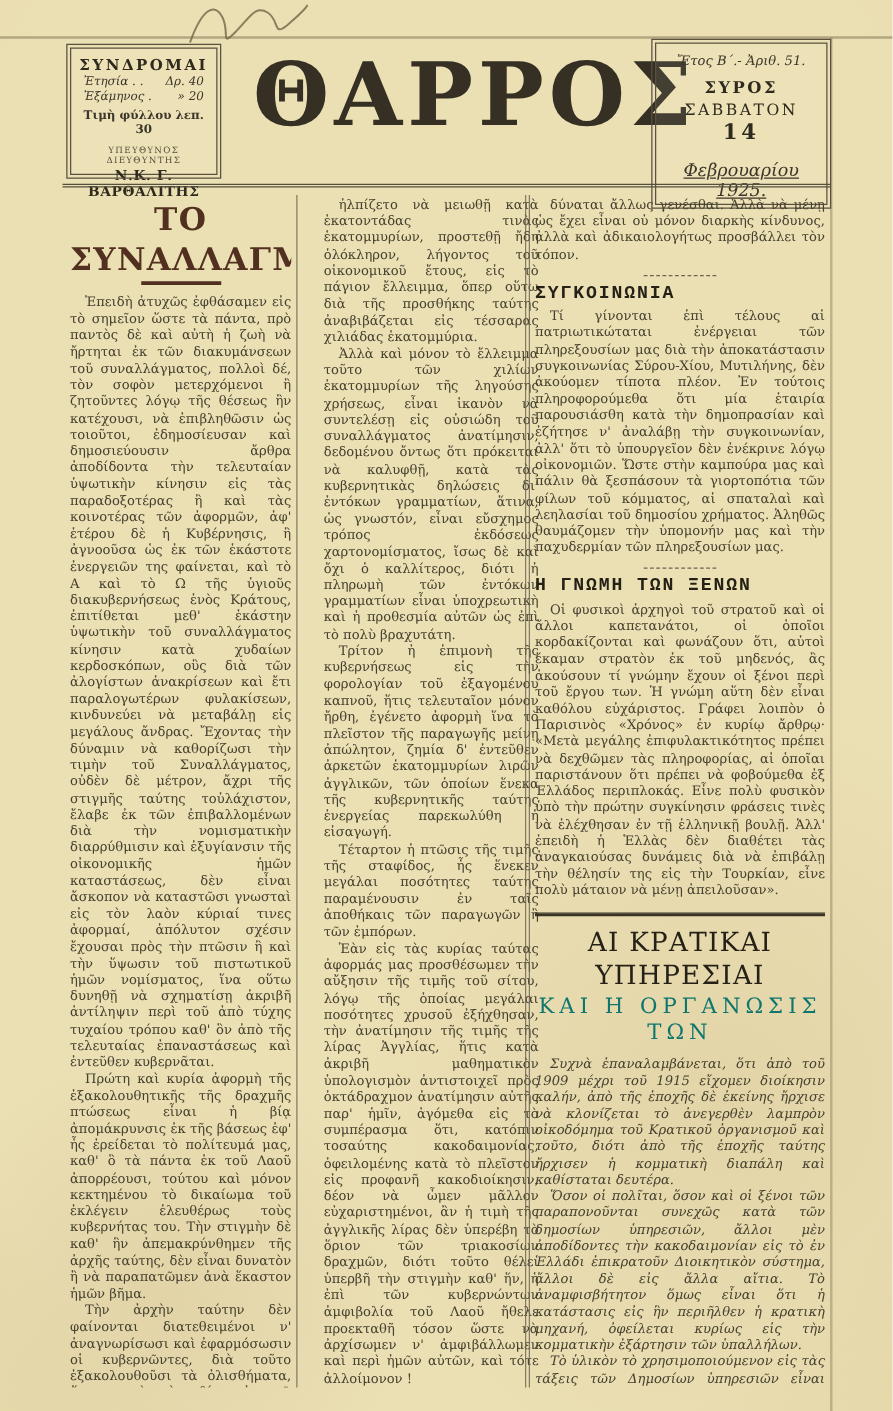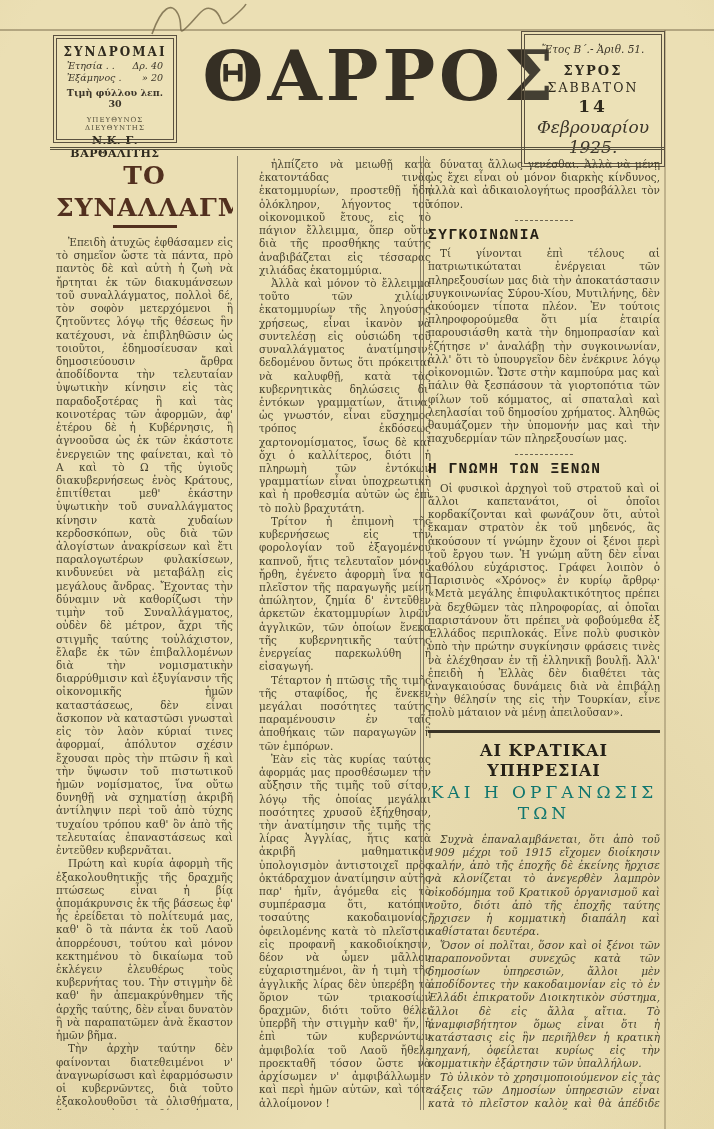--- a/index.html
+++ b/index.html
@@ -26,41 +26,41 @@
   .sub-row{display:flex;justify-content:space-between;font-size:9.5px;font-style:italic;padding:1px 6px 0;color:#3c362a;}
   .price-line{font-size:9.5px;font-weight:bold;margin-top:4px;color:#3c362a;}
   .dir-label{font-size:7px;letter-spacing:1px;margin-top:7px;color:#55503c;}
   .dir-name{font-size:11px;font-weight:bold;margin-top:2px;color:#2f2a1e;letter-spacing:.5px;}
   .paper-title{position:absolute;left:178px;top:34px;width:404px;margin:0;text-align:center;
     font-size:70px;font-weight:700;letter-spacing:4px;color:#352f24;font-family:"DejaVu Serif",serif;}
   .issue-line{font-size:10.5px;font-style:italic;color:#3c362a;}
   .issue-city{font-size:13px;font-weight:bold;letter-spacing:2px;margin-top:8px;color:#2f2a1e;}
   .issue-day{font-size:12.5px;letter-spacing:2px;margin-top:2px;color:#2f2a1e;}
   .issue-num{font-size:17px;font-weight:bold;letter-spacing:3px;margin-top:1px;color:#2f2a1e;}
-  .issue-date{font-size:17px;font-style:italic;margin-top:1px;color:#3c362a;}
+  .issue-date{font-size:14px;font-style:italic;margin-top:13px;color:#3c362a;text-decoration:underline;}
   .mast-rule{position:absolute;left:50px;top:147px;width:614px;height:3px;
     border-top:1px solid #55503e;border-bottom:1px solid #55503e;box-sizing:border-box;}
 
   
   .col{position:absolute;top:158px;height:952px;overflow:hidden;text-align:justify;
     font-size:10.5px;line-height:1.26;color:#45412f;}
   .col1{left:56px;width:177px;}
   .col2{left:259px;width:172px;}
   .col3{left:428px;width:232px;}
   .vrule{position:absolute;top:156px;height:954px;width:1px;background:#6a6350;opacity:.8;}
   .v1{left:237px;}
   .v2{left:420px;border-right:1px solid #6a6350;width:2px;background:transparent;border-left:1px solid #6a6350;}
   .para{margin:0;text-indent:12px;}
   .lead-head{margin:2px 0 2px;text-align:center;font-size:25px;font-weight:700;letter-spacing:1px;color:#52301f;}
   .headline-rule{width:64px;height:3px;background:#52301f;margin:0 auto 8px;}
   .dash-rule{border-top:1px dashed #6a6350;width:58px;margin:9px auto 5px;}
   .med-head{margin:0 0 3px;font-family:Liberation Mono, monospace;font-weight:700;
     font-size:14.5px;letter-spacing:1.5px;color:#262117;}
   .dbl-rule{border-top:1px solid #3a3426;border-bottom:2px solid #3a3426;height:3px;margin:10px 0 8px;box-sizing:border-box;}
-  .kr-head1{margin:0;text-align:center;font-size:16px;font-weight:700;letter-spacing:1px;color:#262117;}
+  .kr-head1{margin:0;text-align:center;font-size:21px;font-weight:400;letter-spacing:1px;color:#262117;}
   .kr-head2{margin:1px 0 8px;text-align:center;font-size:17px;letter-spacing:4px;color:#0f766e;}
   .italic-block .para{font-style:italic;}
 </style>
 </head>
 <body>
 
 <div class="paper">
 
   <div class="edge-top"></div>
   <div class="edge-right"></div>

